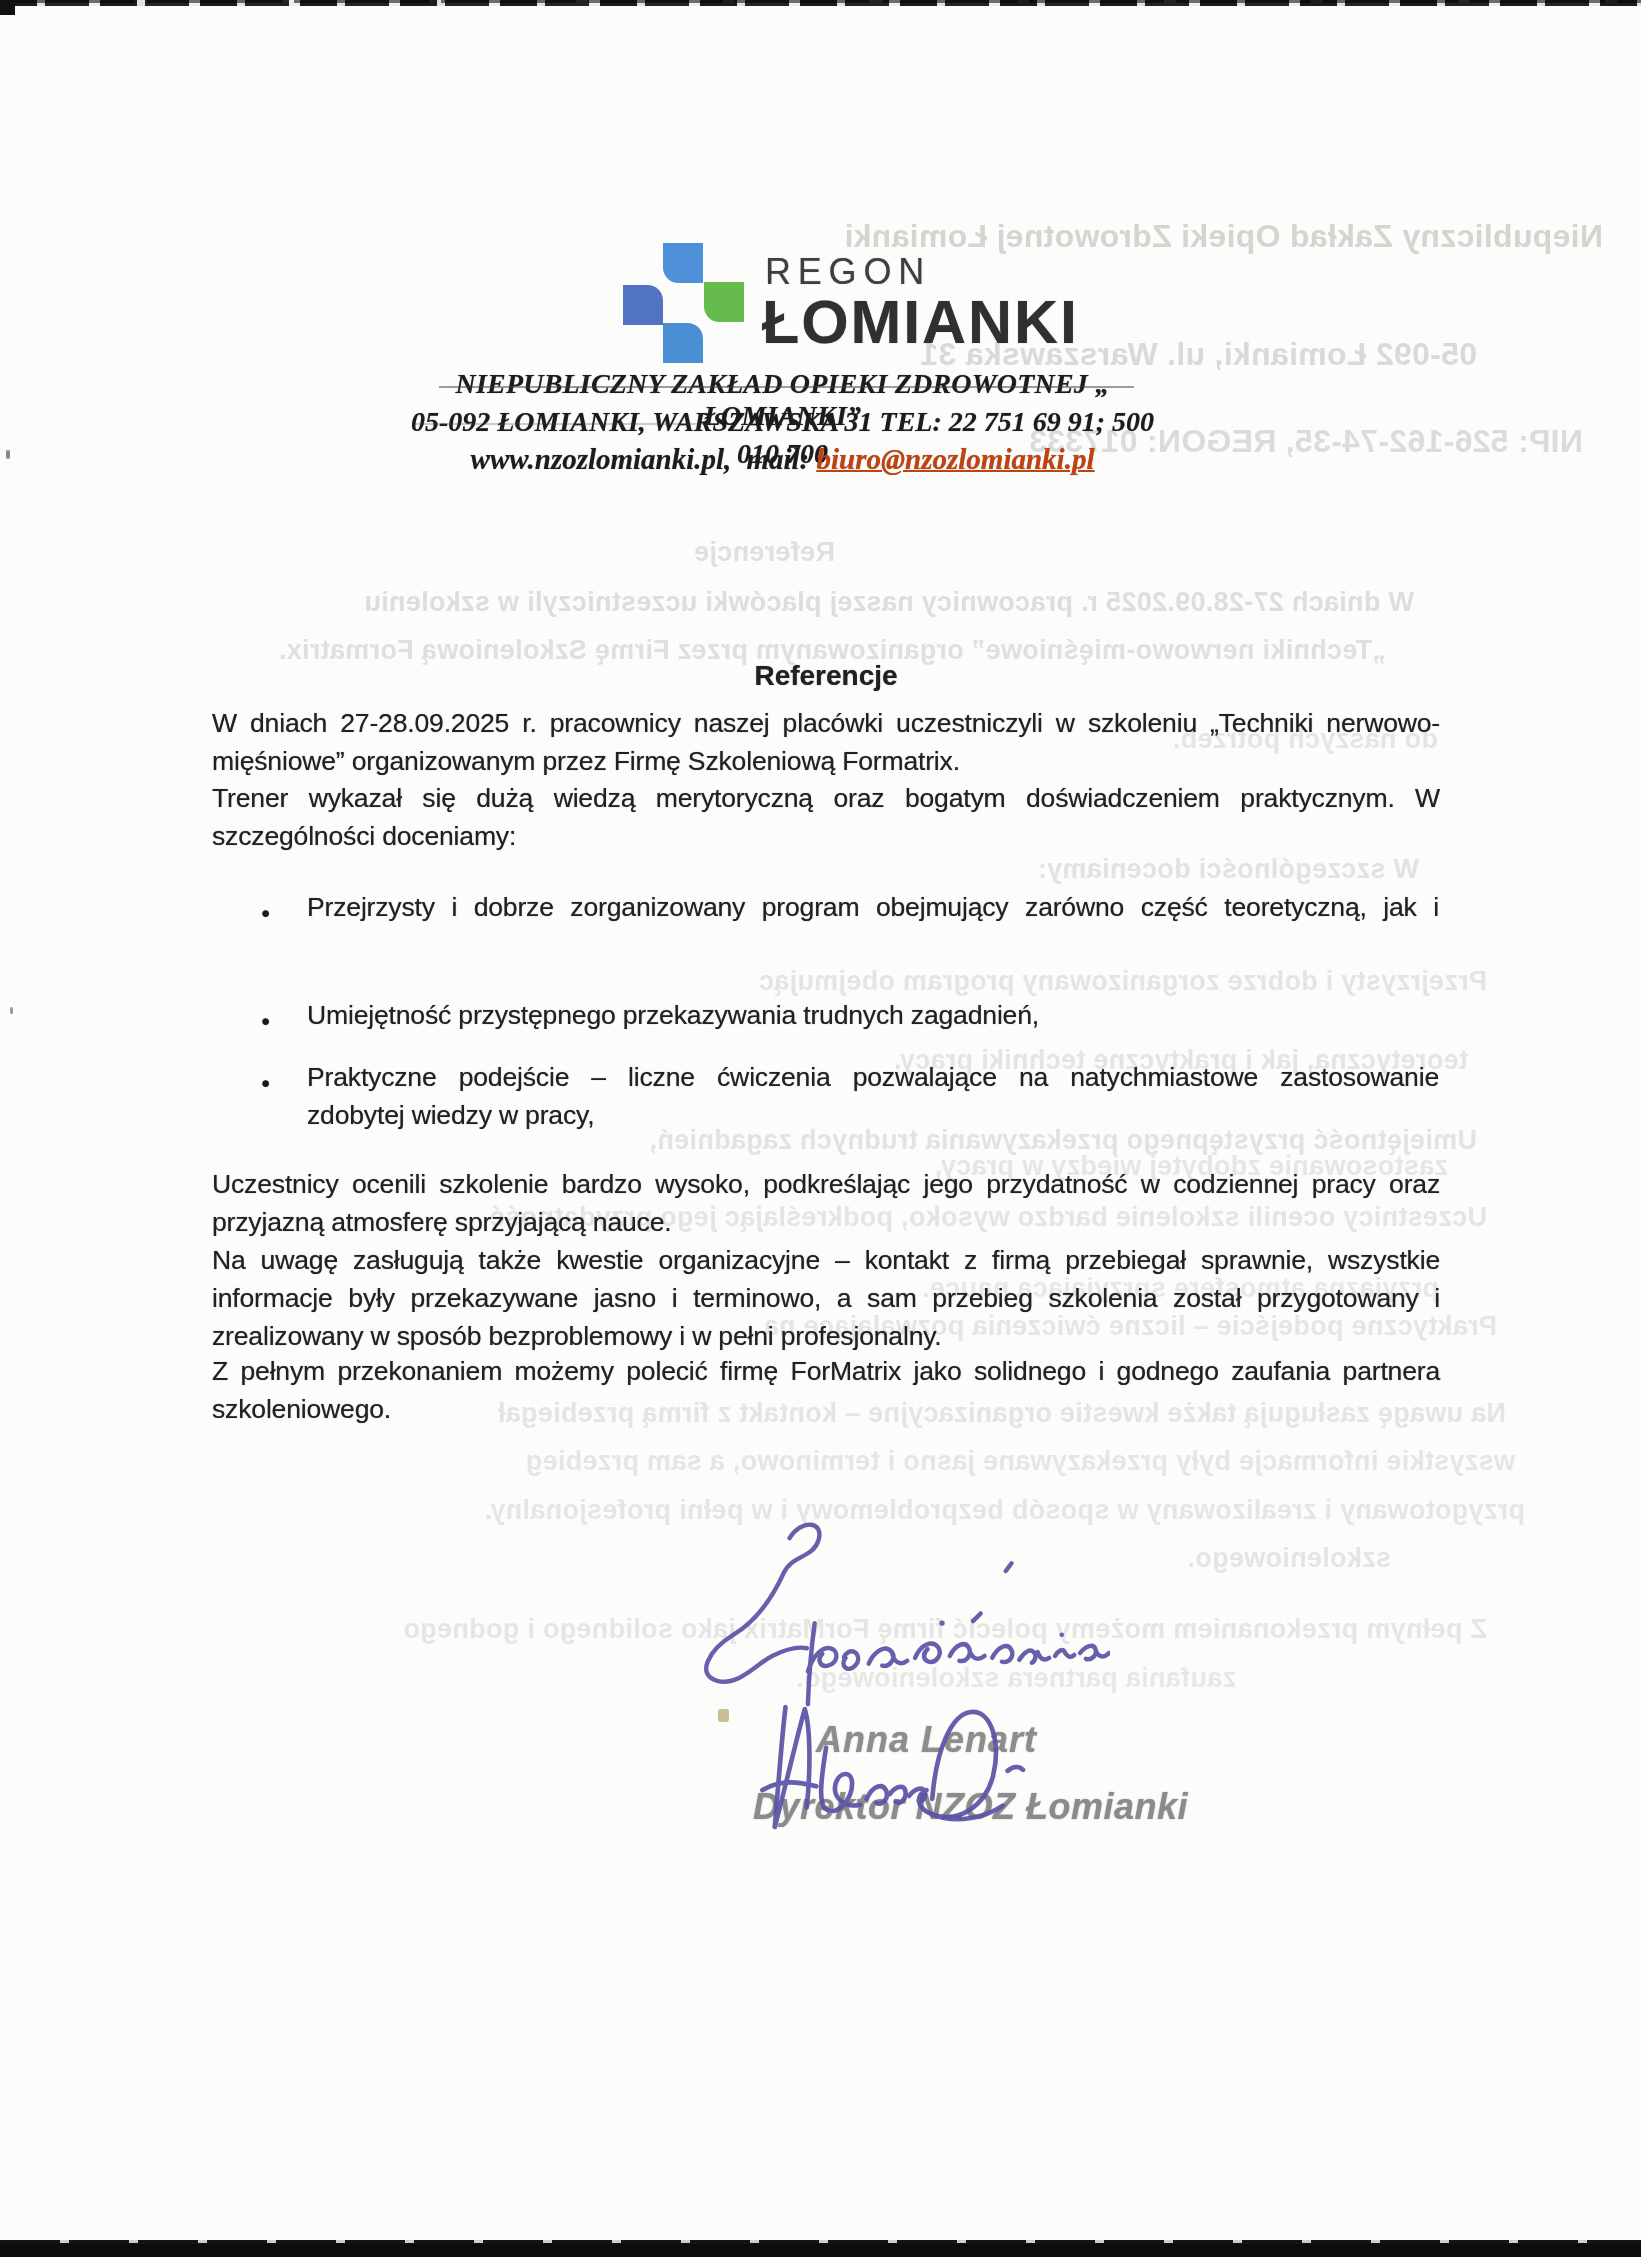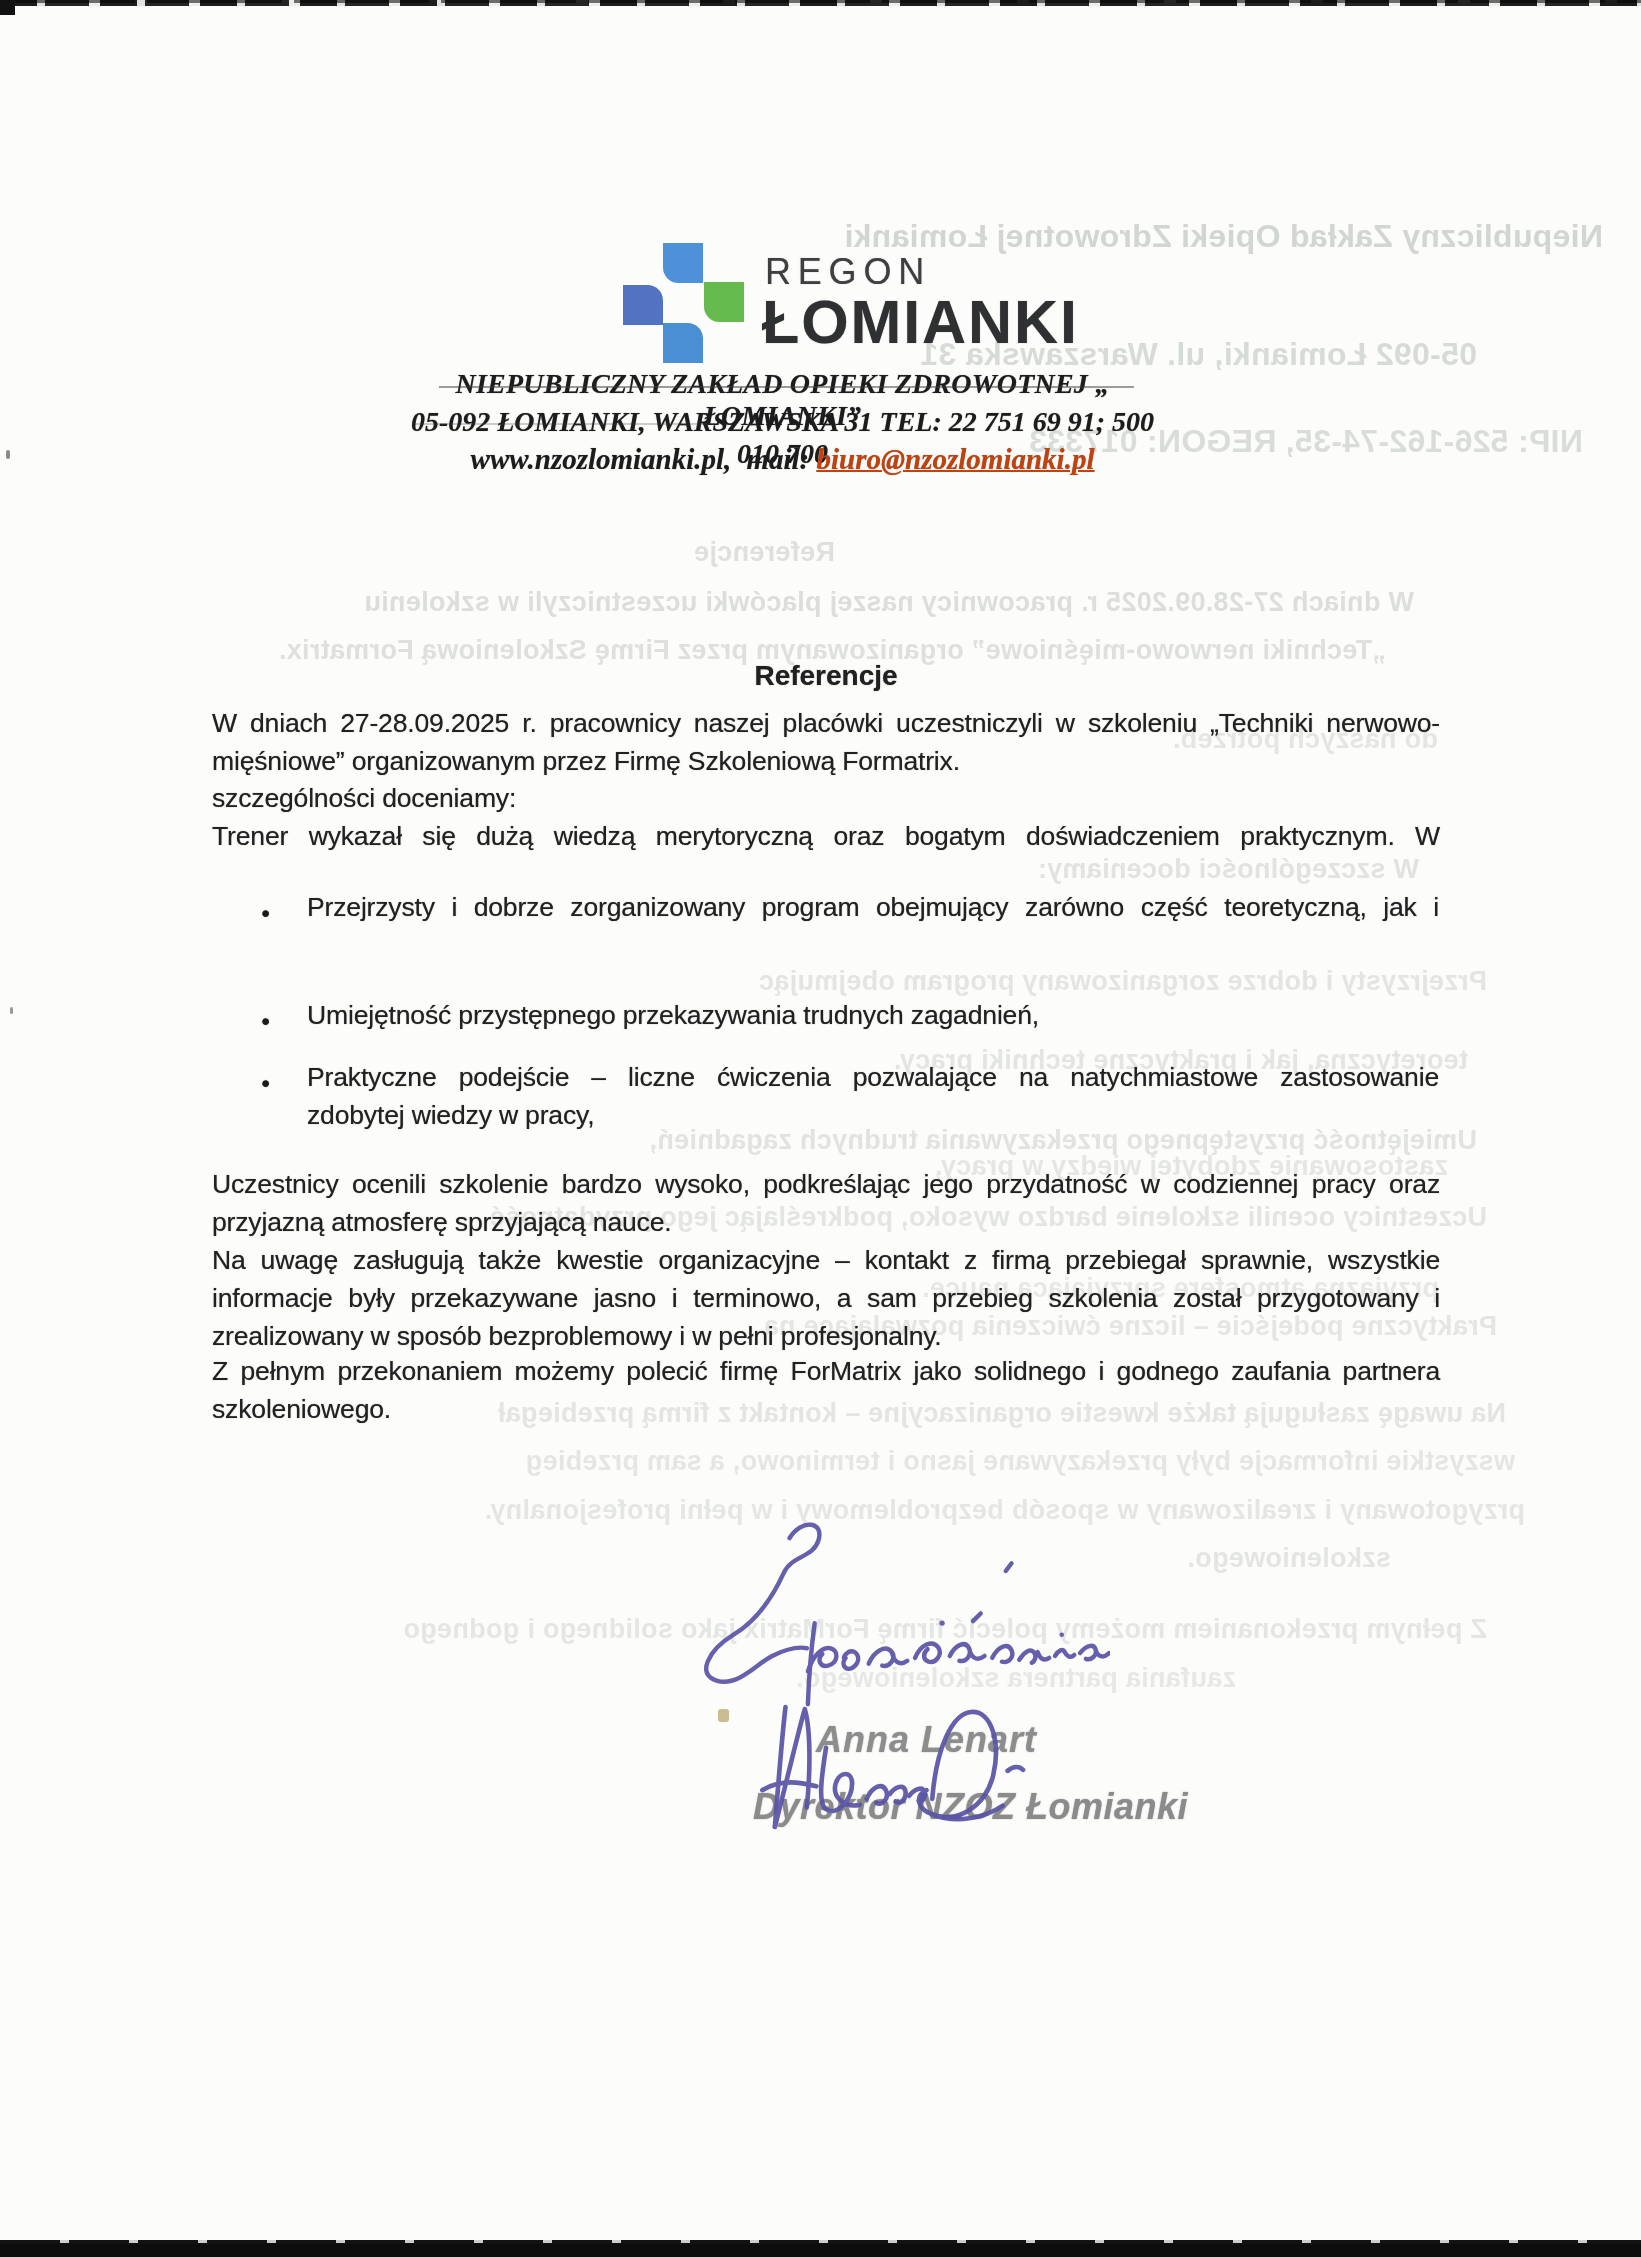--- a/index.html
+++ b/index.html
@@ -122,22 +122,22 @@
   </div>
 
   <div class="letter">
     <div class="letter-title">Referencje</div>
     <div id="paras">
         <div class="para" style="top: 704px; left: 212px; width: 1228px;">
           <div class="line just">W dniach 27-28.09.2025 r. pracownicy naszej placówki uczestniczyli w szkoleniu „Techniki nerwowo-</div>
           <div class="line last">mięśniowe” organizowanym przez Firmę Szkoleniową Formatrix.</div>
         </div>
         <div class="para" style="top: 779px; left: 212px; width: 1228px;">
+          <div class="line just">Trener wykazał się dużą wiedzą merytoryczną oraz bogatym doświadczeniem praktycznym. W</div>
           <div class="line last">szczególności doceniamy:</div>
-          <div class="line just">Trener wykazał się dużą wiedzą merytoryczną oraz bogatym doświadczeniem praktycznym. W</div>
         </div>
         <div class="para" style="top: 888px; left: 307px; width: 1132px;">
           <span class="bullet-dot">●</span>
           <div class="line just">Przejrzysty i dobrze zorganizowany program obejmujący zarówno część teoretyczną, jak i</div>
         </div>
         <div class="para" style="top: 996px; left: 307px; width: 1132px;">
           <span class="bullet-dot">●</span>
           <div class="line last">Umiejętność przystępnego przekazywania trudnych zagadnień,</div>
         </div>
         <div class="para" style="top: 1058px; left: 307px; width: 1132px;">

